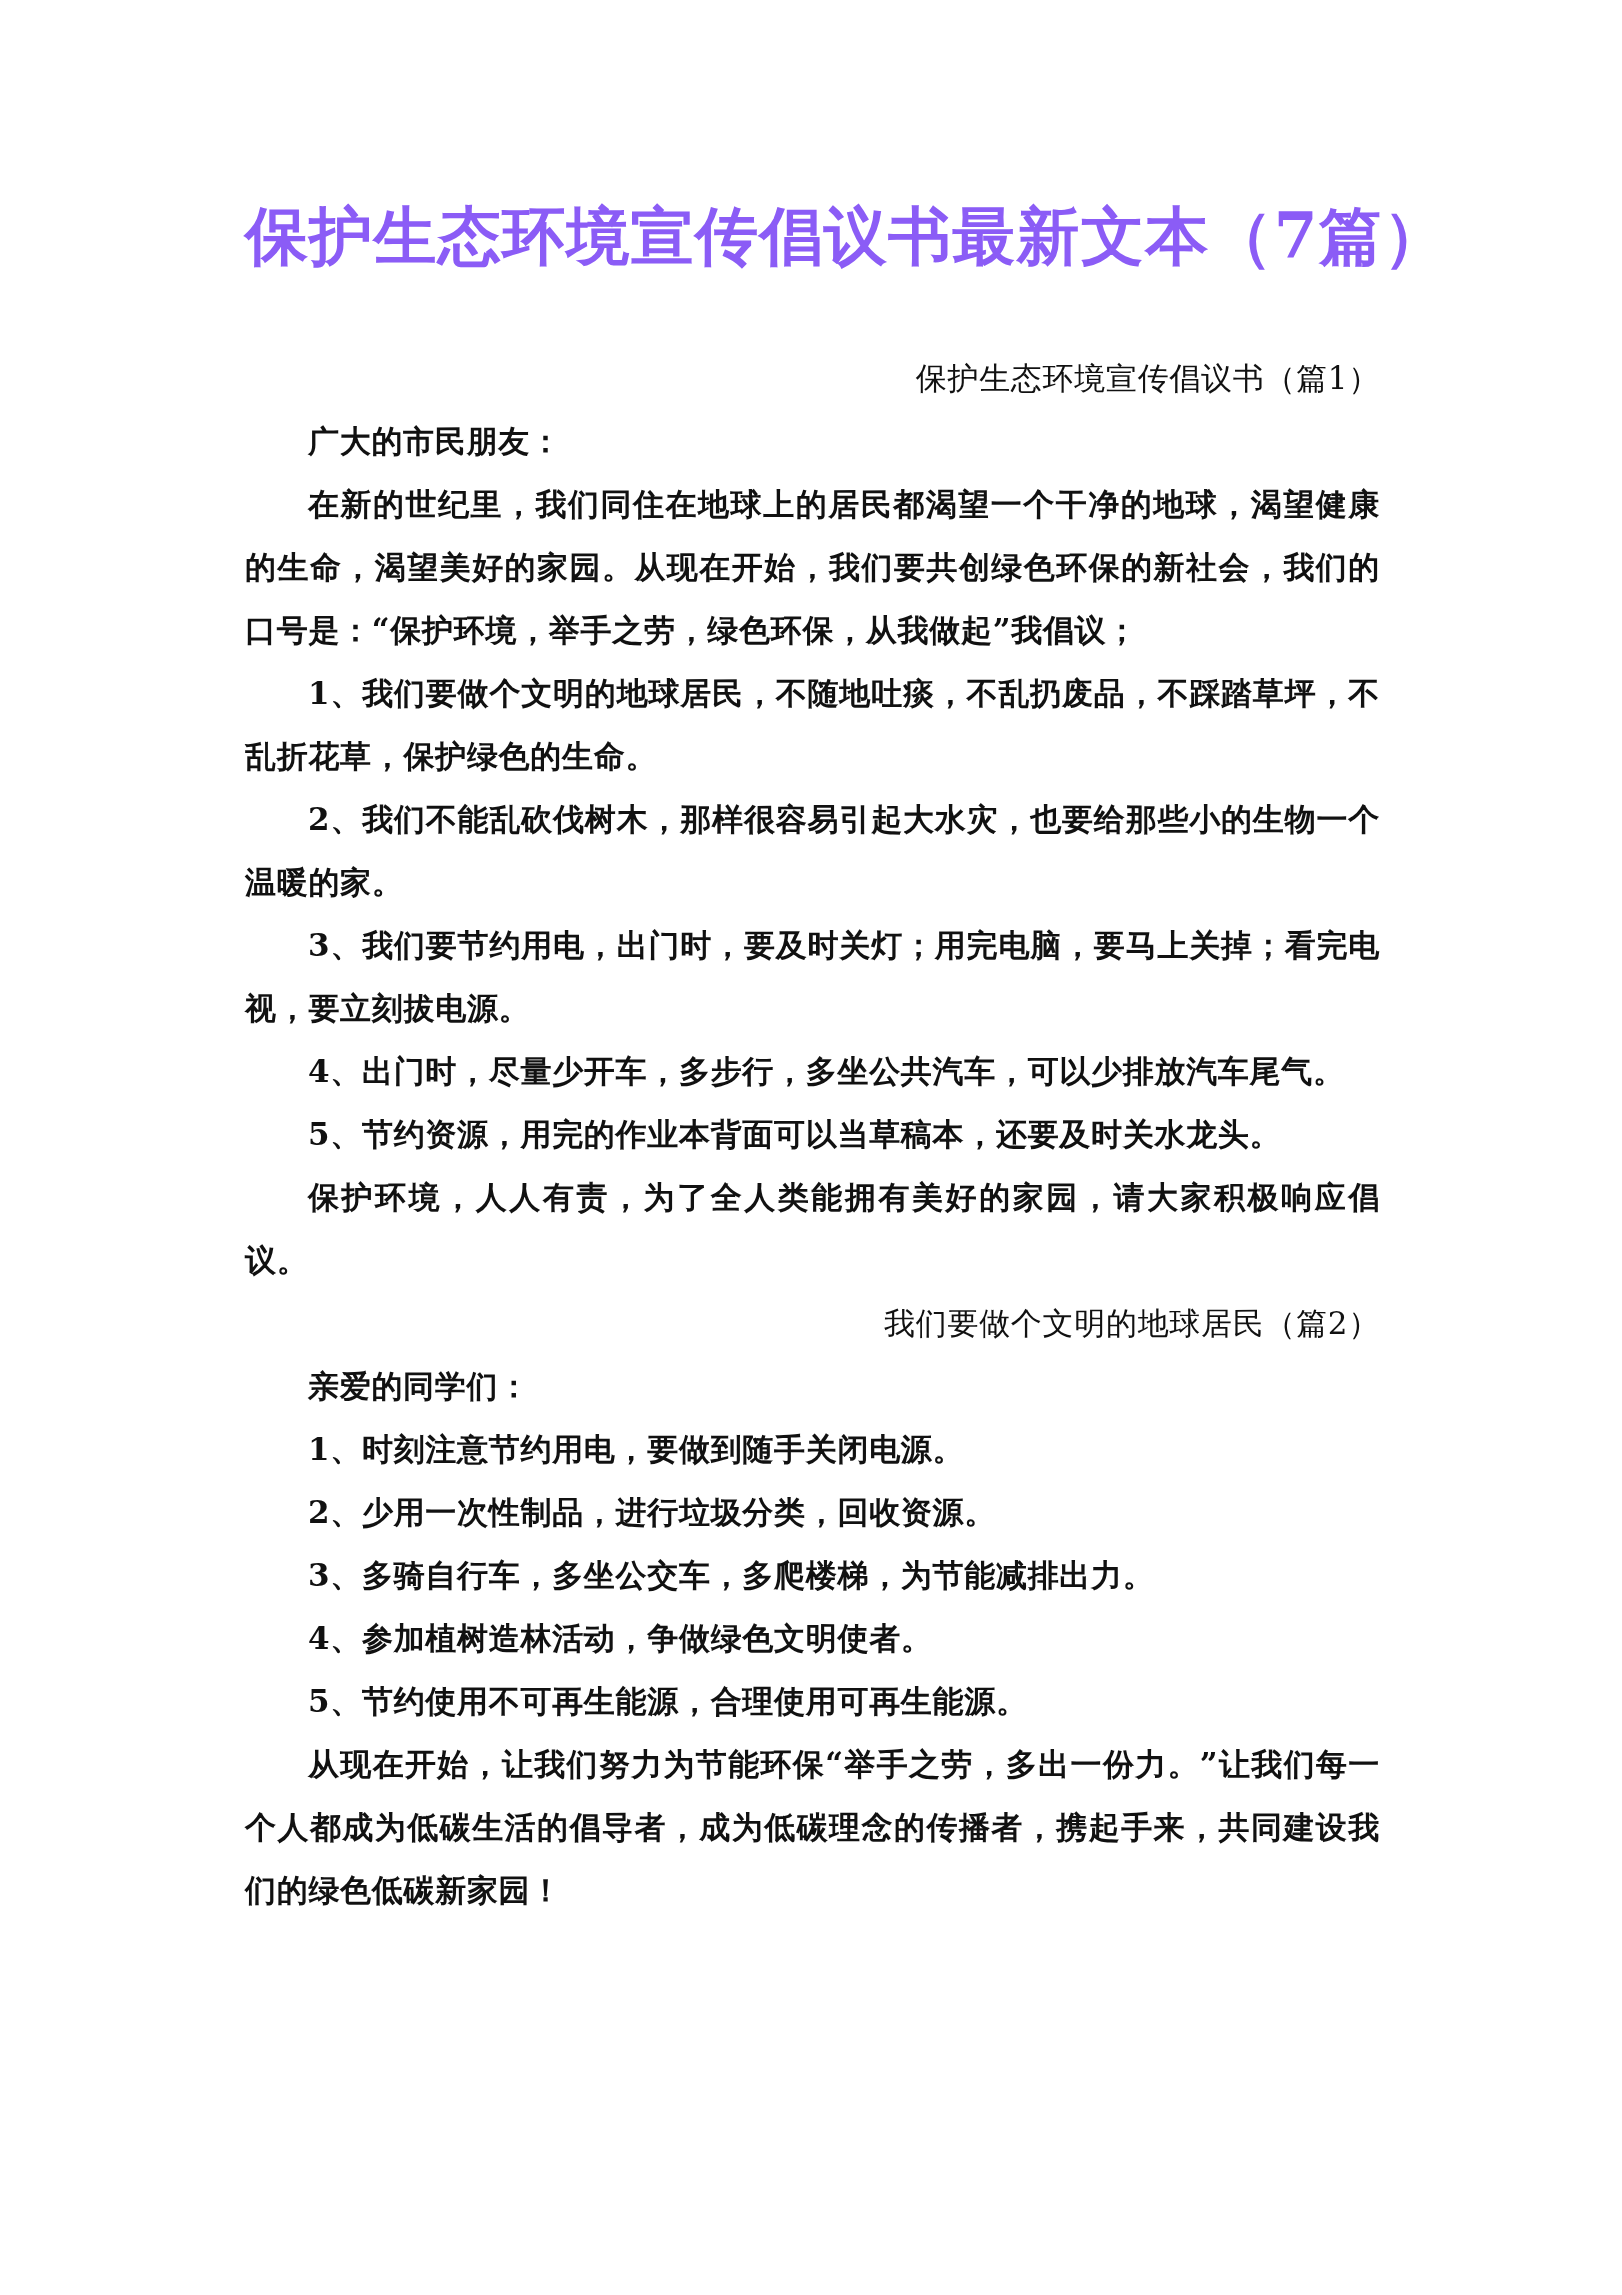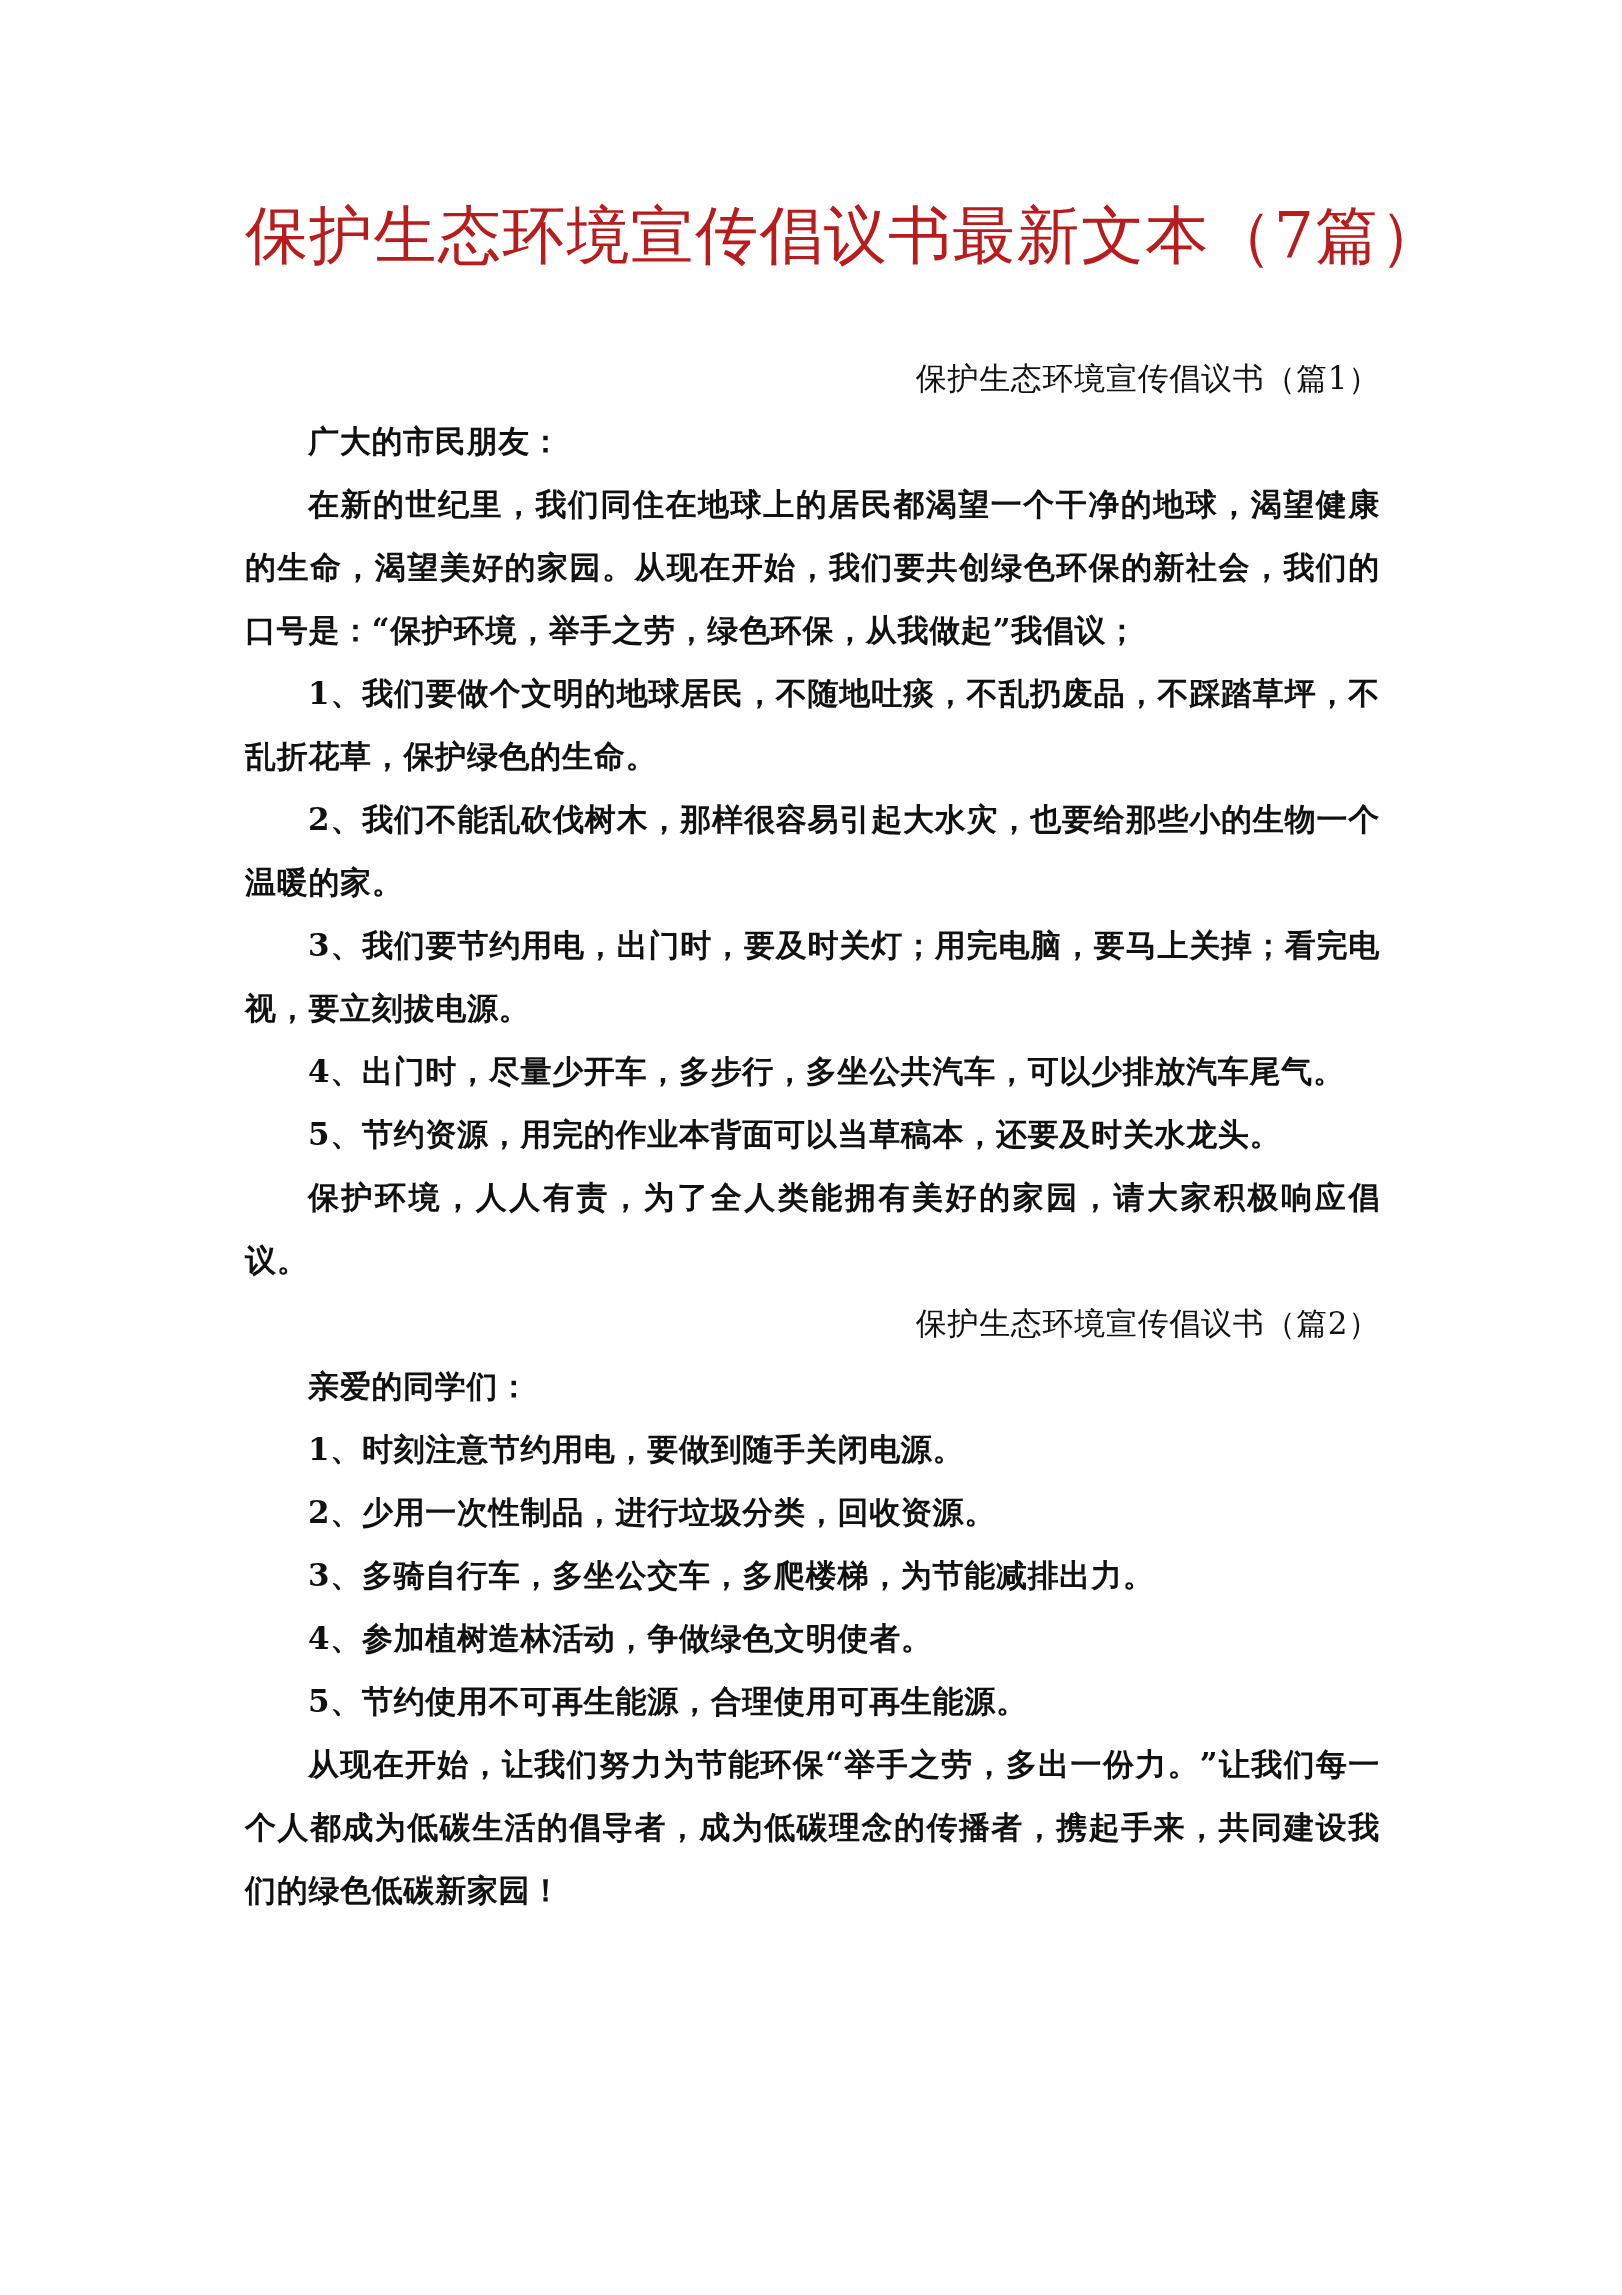--- a/index.html
+++ b/index.html
@@ -1,21 +1,21 @@
 <!DOCTYPE html>
 <html style="font-size:10.5px"><head>
 <meta charset="utf-8">
 <style>
   html, body { margin: 0; padding: 0; background: #ffffff; }
   body { width: 1623px; height: 2295px; position: relative; overflow: hidden;
          font-family: "DejaVu Serif", "Liberation Serif", serif; color: #111; }
   .page { position: absolute; left: 0; top: 0; width: 1623px; height: 2295px; background: #fff; }
   .title { position: absolute; left: 245px; top: 190px; width: 1152px;
-           font-size: 63px; line-height: 92px; font-weight: normal; letter-spacing: 1.3px;
-           white-space: nowrap; color: #b91c1c; }
+           font-size: 63px; line-height: 92px; font-weight: bold; letter-spacing: 1.3px;
+           white-space: nowrap; color: #8b5cf6; }
   .body { position: absolute; left: 245px; top: 347px; width: 1135px; }
   .p { font-size: 31px; line-height: 63px; margin: 0; text-align: justify;
        text-align-last: left; letter-spacing: 0.7px; }
   .indent { text-indent: 63px; font-weight: bold; }
   .heading { font-size: 31px; line-height: 63px; margin: 0; text-indent: 63px; letter-spacing: 0.7px; text-align: right; }
 </style>
 </head>
 <body>
 
 <div class="page">
@@ -29,21 +29,21 @@
       <p class="p indent">在新的世纪里，我们同住在地球上的居民都渴望一个干净的地球，渴望健康的生命，渴望美好的家园。从现在开始，我们要共创绿色环保的新社会，我们的口号是：“保护环境，举手之劳，绿色环保，从我做起”我倡议；</p>
       <p class="p indent">1、我们要做个文明的地球居民，不随地吐痰，不乱扔废品，不踩踏草坪，不乱折花草，保护绿色的生命。</p>
       <p class="p indent">2、我们不能乱砍伐树木，那样很容易引起大水灾，也要给那些小的生物一个温暖的家。</p>
       <p class="p indent">3、我们要节约用电，出门时，要及时关灯；用完电脑，要马上关掉；看完电视，要立刻拔电源。</p>
       <p class="p indent">4、出门时，尽量少开车，多步行，多坐公共汽车，可以少排放汽车尾气。</p>
       <p class="p indent">5、节约资源，用完的作业本背面可以当草稿本，还要及时关水龙头。</p>
       <p class="p indent">保护环境，人人有责，为了全人类能拥有美好的家园，请大家积极响应倡议。</p>
     </div>
 
     <div>
-      <p class="heading">保护生态环境宣传倡议书（篇2）</p>
+      <p class="heading">我们要做个文明的地球居民（篇2）</p>
       <p class="p indent">亲爱的同学们：</p>
       <p class="p indent">1、时刻注意节约用电，要做到随手关闭电源。</p>
       <p class="p indent">2、少用一次性制品，进行垃圾分类，回收资源。</p>
       <p class="p indent">3、多骑自行车，多坐公交车，多爬楼梯，为节能减排出力。</p>
       <p class="p indent">4、参加植树造林活动，争做绿色文明使者。</p>
       <p class="p indent">5、节约使用不可再生能源，合理使用可再生能源。</p>
       <p class="p indent">从现在开始，让我们努力为节能环保“举手之劳，多出一份力。”让我们每一个人都成为低碳生活的倡导者，成为低碳理念的传播者，携起手来，共同建设我们的绿色低碳新家园！</p>
     </div>
   </div>
 </div>

